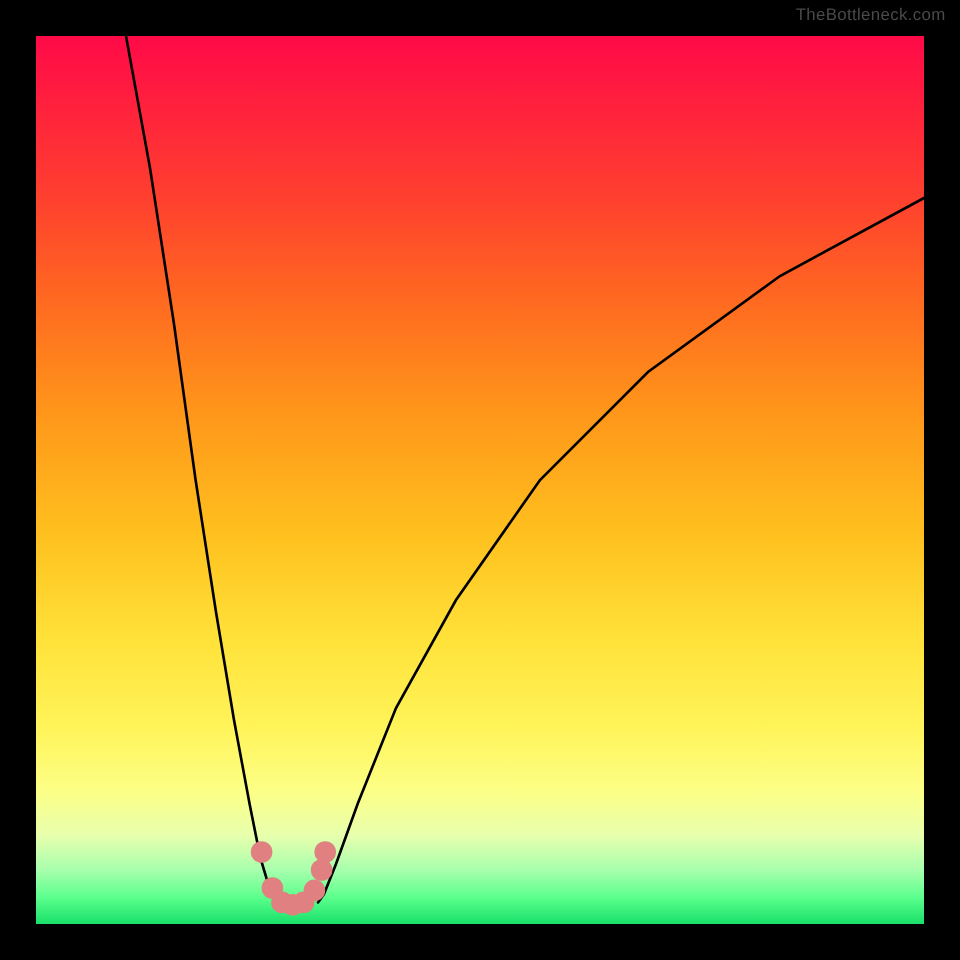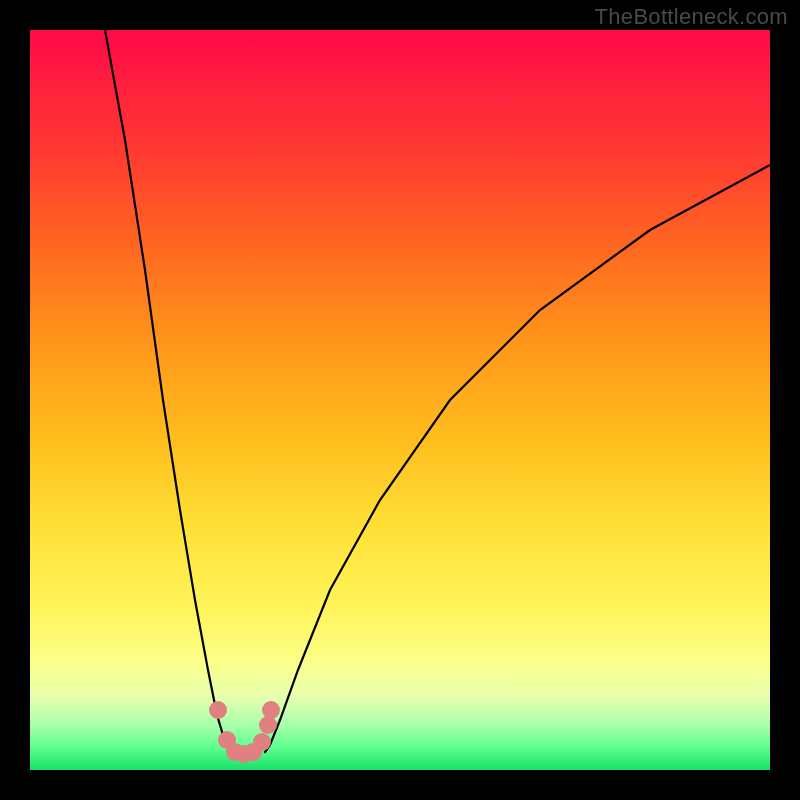--- a/index.html
+++ b/index.html
@@ -37,21 +37,21 @@
       #a6ffad 94%,
       #5cff8c 97%,
       #18e06a 100%
     );
   }
   .watermark {
     position: absolute;
     top: 4px;
     right: 12px;
     color: #4a4a4a;
-    font-size: 22px;
+    font-size: 14px;
     font-weight: 500;
     letter-spacing: 0.3px;
     user-select: none;
   }
   svg.curves {
     position: absolute;
     left: 0;
     top: 0;
     width: 740px;
     height: 740px;

